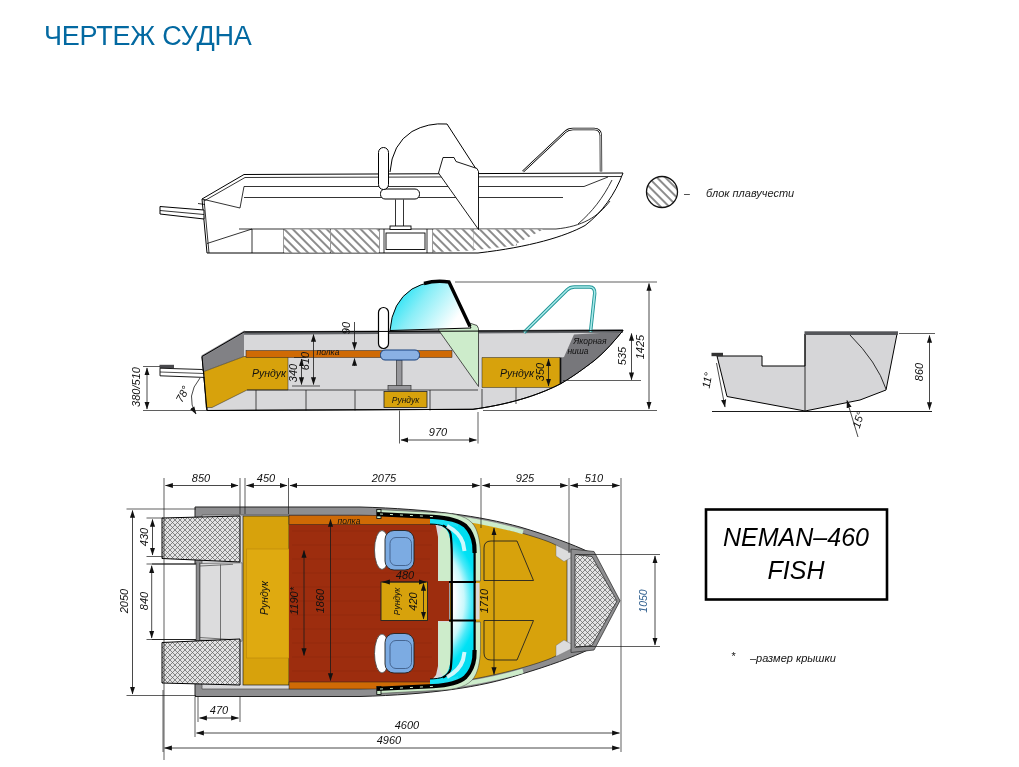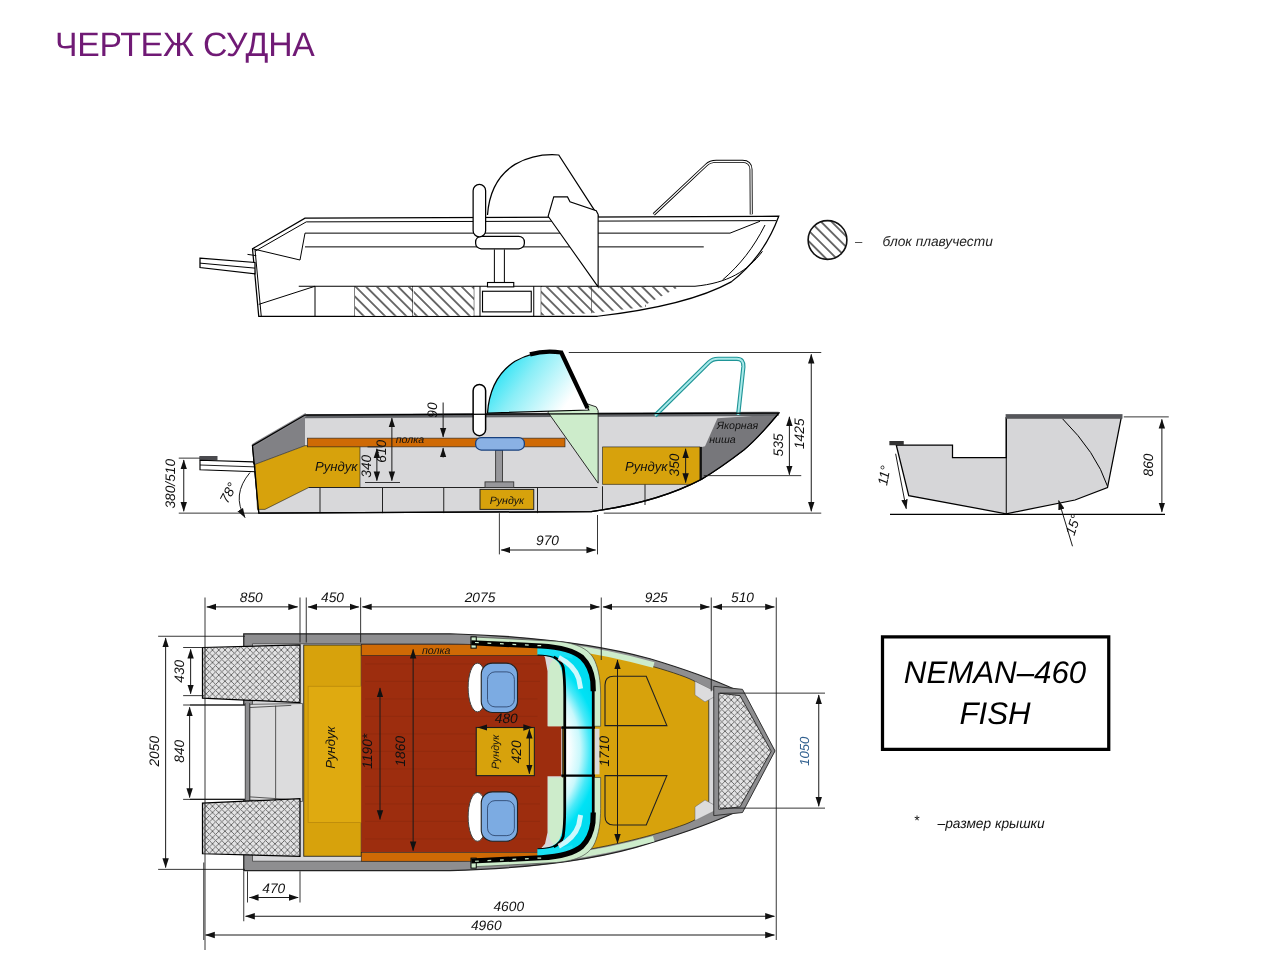--- a/index.html
+++ b/index.html
@@ -1,17 +1,17 @@
 <!DOCTYPE html>
 <html><head>
 <meta charset="utf-8">
 <style>
 html,body{margin:0;padding:0;background:#fff;width:1019px;height:767px;overflow:hidden}
 #page{position:relative;width:1019px;height:767px;font-family:"Liberation Sans",sans-serif}
-#title{position:absolute;left:44px;top:21px;font-size:27px;letter-spacing:-0.2px;color:#701a75;font-weight:400}
+#title{position:absolute;left:44px;top:21px;font-size:27px;letter-spacing:-0.2px;color:#0369a1;font-weight:400}
 svg{position:absolute;left:0;top:0}
 .d{font:italic 11px "Liberation Sans",sans-serif;fill:#111}
 .d8{font:italic 8.5px "Liberation Sans",sans-serif;fill:#111}
 .lbl{font:italic 10.5px "Liberation Sans",sans-serif;fill:#111}
 .dim{stroke:#1a1a1a;stroke-width:0.8;fill:none}
 .ext{stroke:#1a1a1a;stroke-width:0.7;fill:none}
 .tn{stroke:#000;stroke-width:0.8;fill:none}
 </style>
 </head>
 <body>

